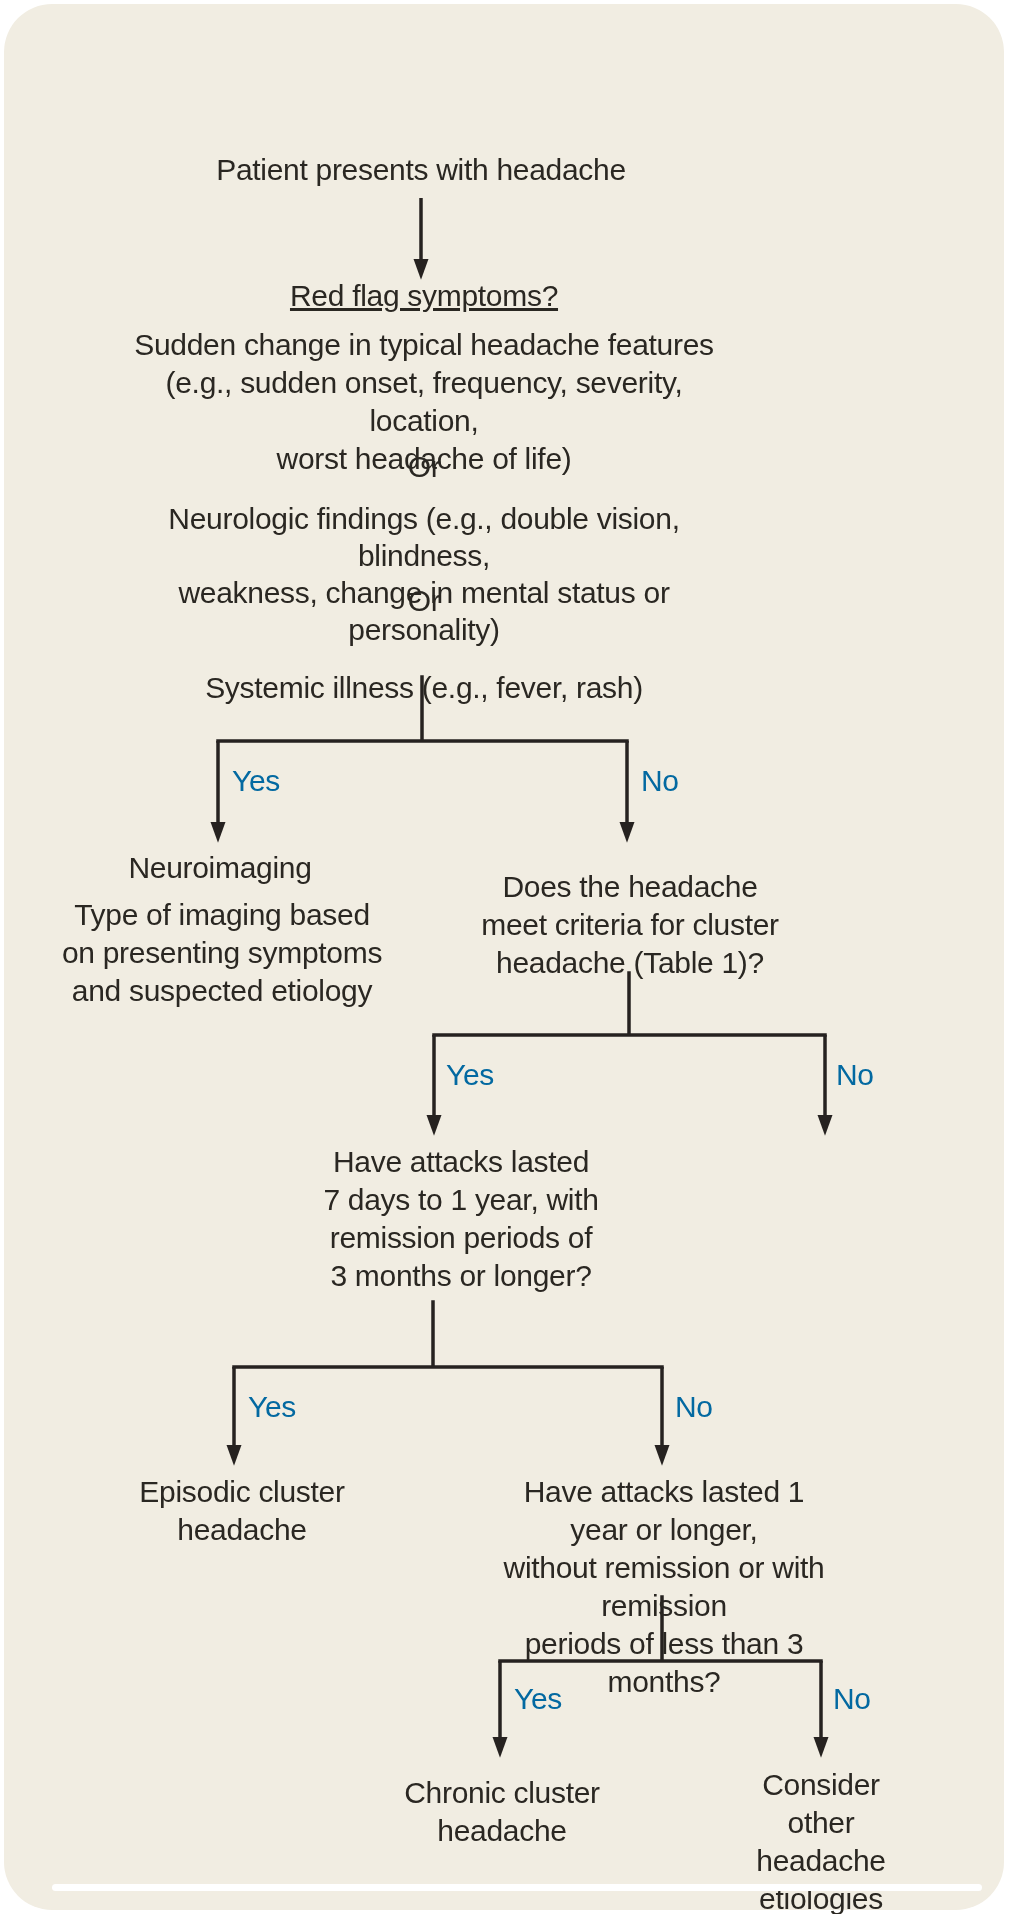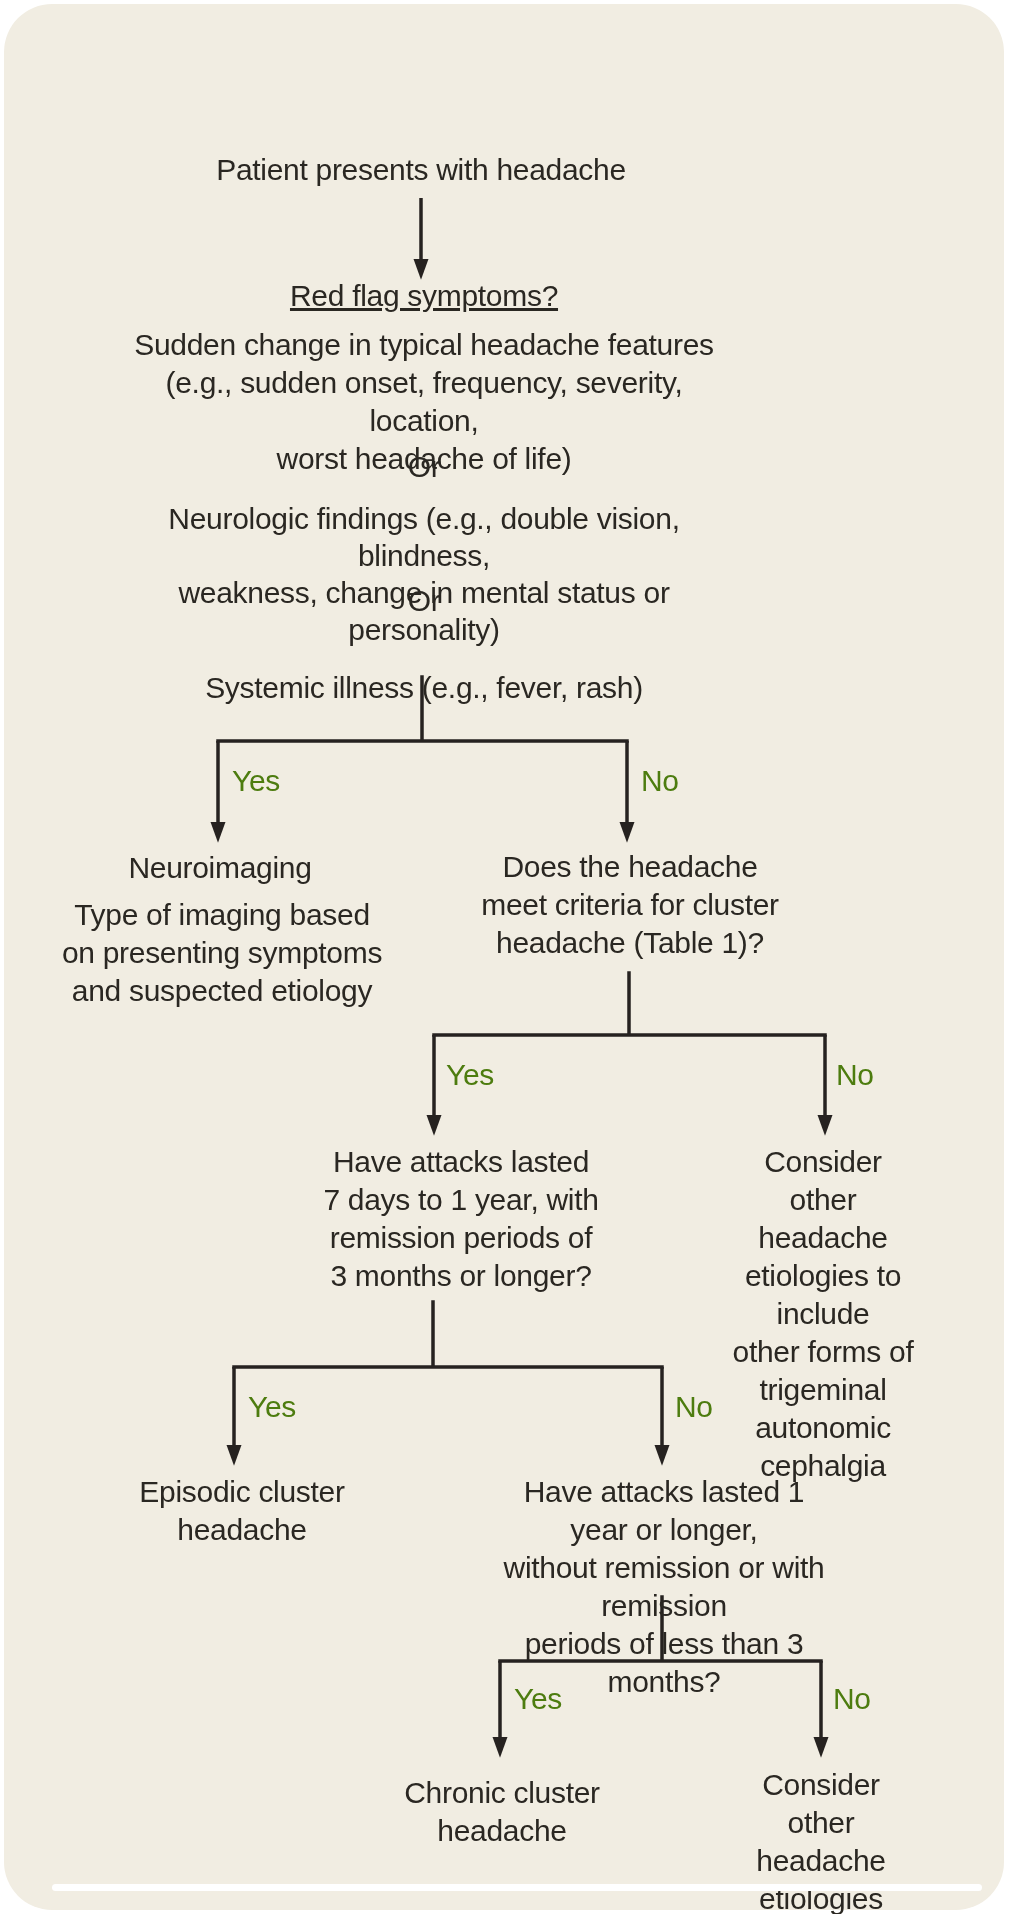--- a/index.html
+++ b/index.html
@@ -32,21 +32,21 @@
     line-height: 38px;
     letter-spacing: -0.3px;
     color: #2a2722;
   }
   .lh37 { line-height: 37px; }
   .branch-label {
     position: absolute;
     font-size: 30px;
     line-height: 37px;
     letter-spacing: -0.3px;
-    color: #4d7c0f;
+    color: #0369a1;
     white-space: nowrap;
   }
   .divider {
     position: absolute;
     left: 52px;
     top: 1884px;
     width: 930px;
     height: 7px;
     border-radius: 4px;
     background: #ffffff;
@@ -97,34 +97,30 @@
 weakness, change in mental status or personality)</div>
   <div class="txt lh37" style="left:424px; top:582px;">Or</div>
   <div class="txt lh37" style="left:424px; top:629px;margin-top:40px;">Systemic illness (e.g., fever, rash)</div>
 
   <span class="branch-label" style="left:232px; top:762px;">Yes</span>
   <span class="branch-label" style="left:641px; top:762px;">No</span>
   <div class="txt" style="left:220px; top:849px;">Neuroimaging</div>
   <div class="txt" style="left:222px; top:896px;">Type of imaging based
 on presenting symptoms
 and suspected etiology</div>
-  <div class="txt" style="left:630px; top:848px;">Does the headache
+  <div class="txt" style="left:630px; top:868px;">Does the headache
 meet criteria for cluster
 headache (Table 1)?</div>
 
   <span class="branch-label" style="left:446px; top:1056px;">Yes</span>
   <span class="branch-label" style="left:836px; top:1056px;">No</span>
   <div class="txt" style="left:433px; top:1143px;margin-left:28px;">Have attacks lasted
 7 days to 1 year, with
 remission periods of
 3 months or longer?</div>
-  <div class="txt" style="left:823px; top:1143px;">Consider other headache
-etiologies to include
-other forms of trigeminal
-autonomic cephalgia</div>
 
   <span class="branch-label" style="left:248px; top:1388px;">Yes</span>
   <span class="branch-label" style="left:675px; top:1388px;">No</span>
   <div class="txt" style="left:242px; top:1473px;">Episodic cluster
 headache</div>
   <div class="txt" style="left:664px; top:1473px;">Have attacks lasted 1 year or longer,
 without remission or with remission
 periods of less than 3 months?</div>
 
   <span class="branch-label" style="left:514px; top:1680px;">Yes</span>

